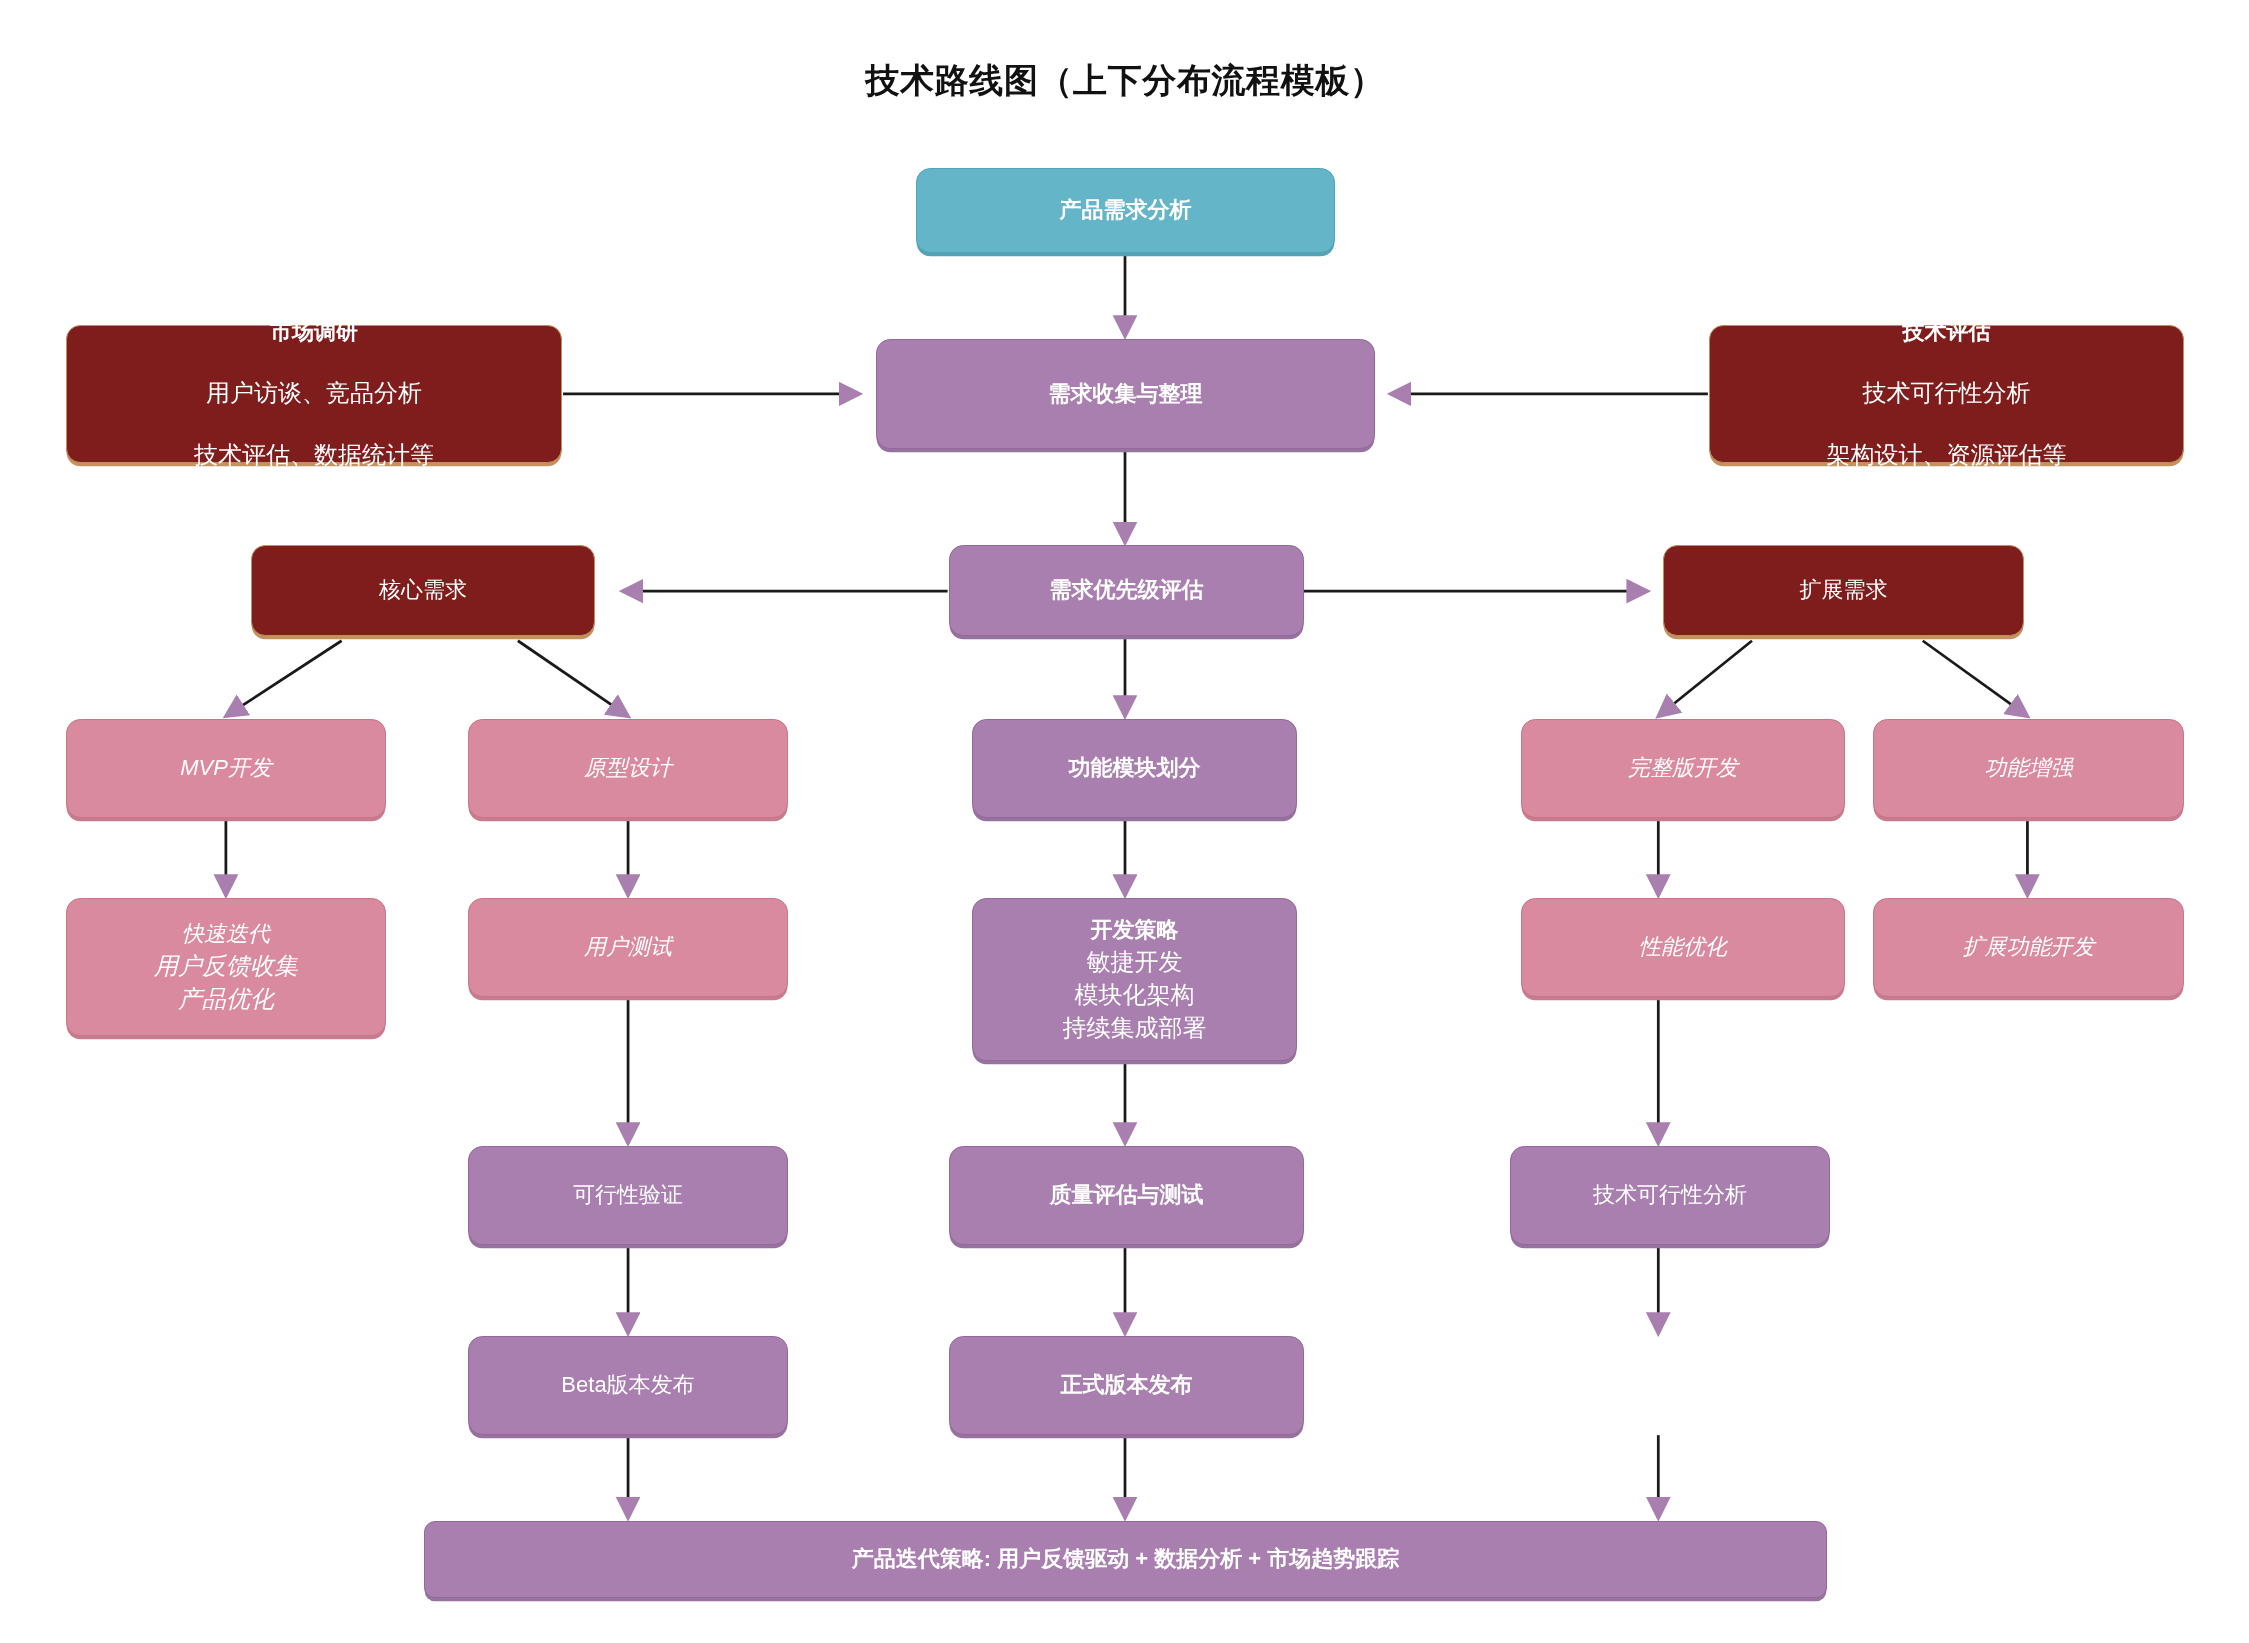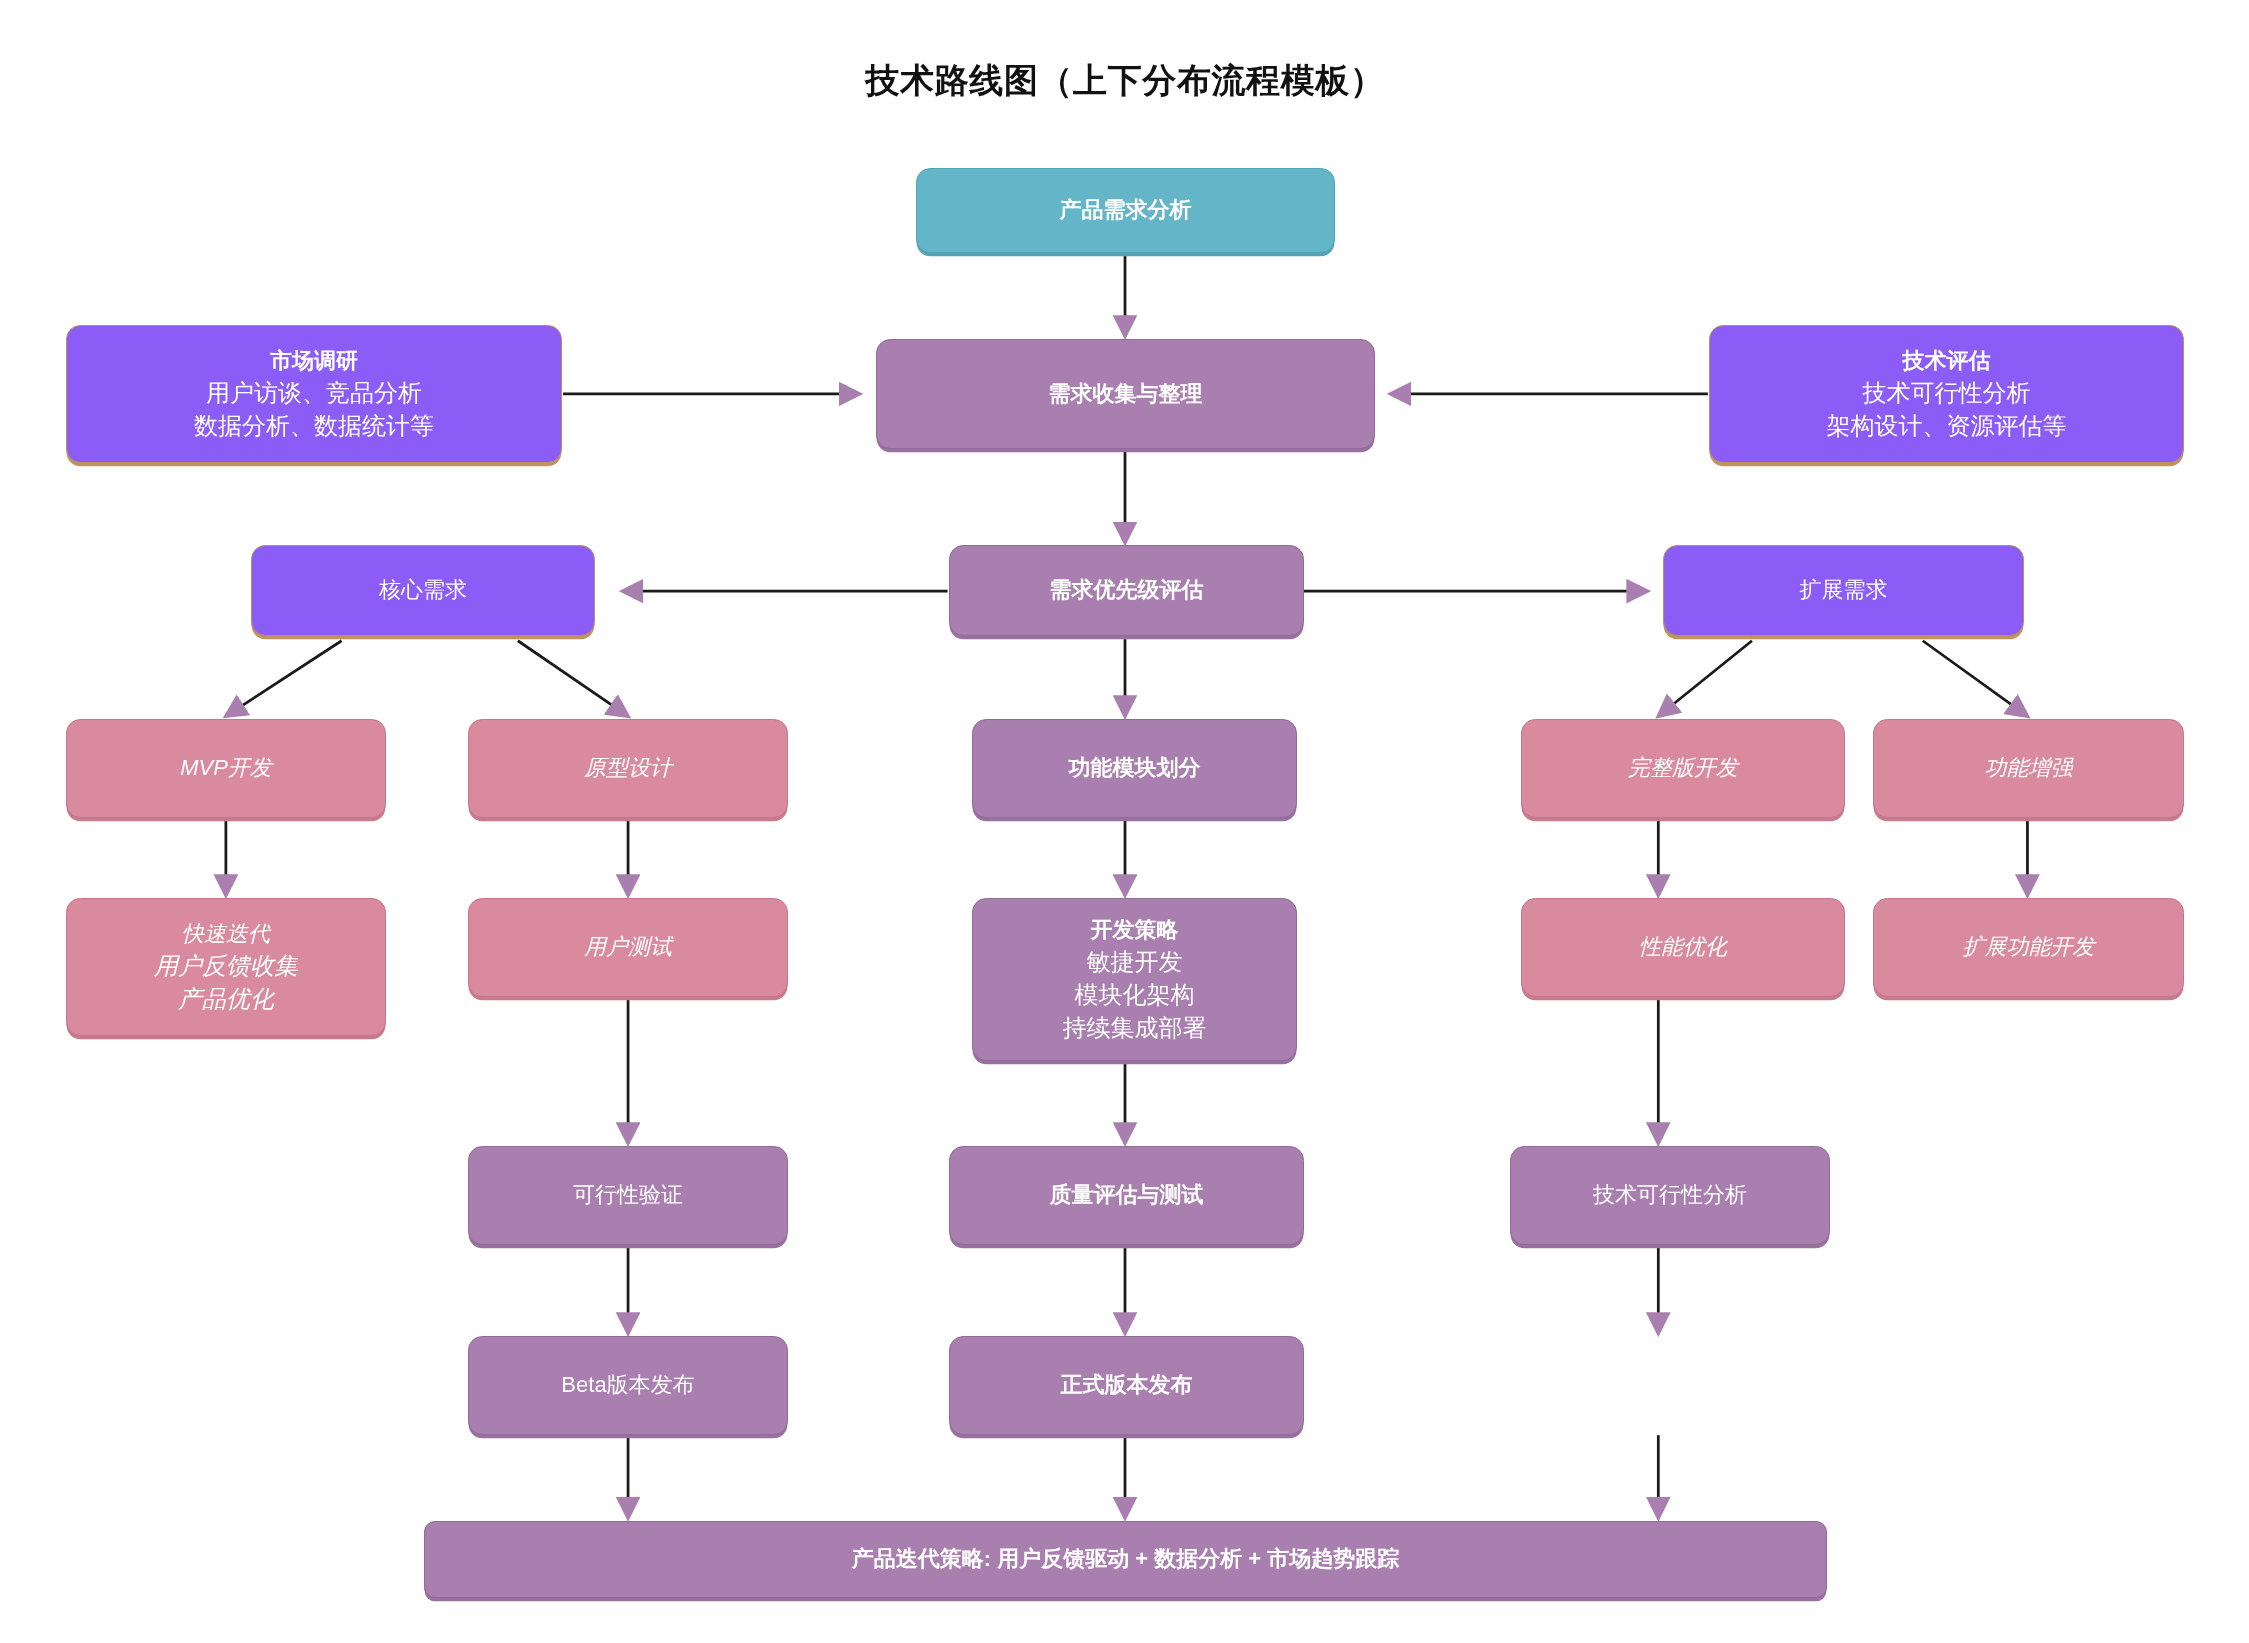--- a/index.html
+++ b/index.html
@@ -43,21 +43,21 @@
     font-size: 22px;
     white-space: nowrap;
   }
   .node.bold .ttl { font-weight: bold; }
   .node .sub {
     font-size: 24px;
     white-space: nowrap;
     font-weight: normal;
   }
   .node.teal  { background: #65b5c8; border: 1.7px solid #4fa4b8; box-shadow: 0 3.9px 0 -0.6px #55a2b4; }
-  .node.tan   { background: #8b5cf6; border: 1.7px solid #c08f5c; box-shadow: 0 3.9px 0 -0.6px #c2935f; }
+  .node.tan   { background: #7f1d1d; border: 1.7px solid #c08f5c; box-shadow: 0 3.9px 0 -0.6px #c2935f; gap: 29px; }
   .node.purple{ background: #a87fae; border: 1.7px solid #926999; box-shadow: 0 3.9px 0 -0.6px #97729e; }
   .node.pink  { background: #d98a9e; border: 1.7px solid #c77589; box-shadow: 0 3.9px 0 -0.6px #c87b8e; font-style: italic; }
 
   #edges {
     position: absolute;
     left: 0; top: 0;
     width: 2250px;
     height: 1644px;
     pointer-events: none;
   }
@@ -125,21 +125,21 @@
     <line class="edge-line" marker-end="url(#ah)" x1="3010" y1="2605" x2="3010" y2="2755"></line>
   </svg>
 
   <div class="node teal bold" style="left:916px; top:168px; width:419px; height:85px;">
     <div class="ttl">产品需求分析</div>
   </div>
 
   <div class="node tan bold" style="left:66px; top:325px; width:496px; height:138px;">
     <div class="ttl">市场调研</div>
     <div class="sub">用户访谈、竞品分析</div>
-    <div class="sub">数据分析、数据统计等</div>
+    <div class="sub">技术评估、数据统计等</div>
   </div>
 
   <div class="node purple bold" style="left:876px; top:339px; width:499px; height:110px;">
     <div class="ttl">需求收集与整理</div>
   </div>
 
   <div class="node tan bold" style="left:1709px; top:325px; width:475px; height:138px;">
     <div class="ttl">技术评估</div>
     <div class="sub">技术可行性分析</div>
     <div class="sub">架构设计、资源评估等</div>

